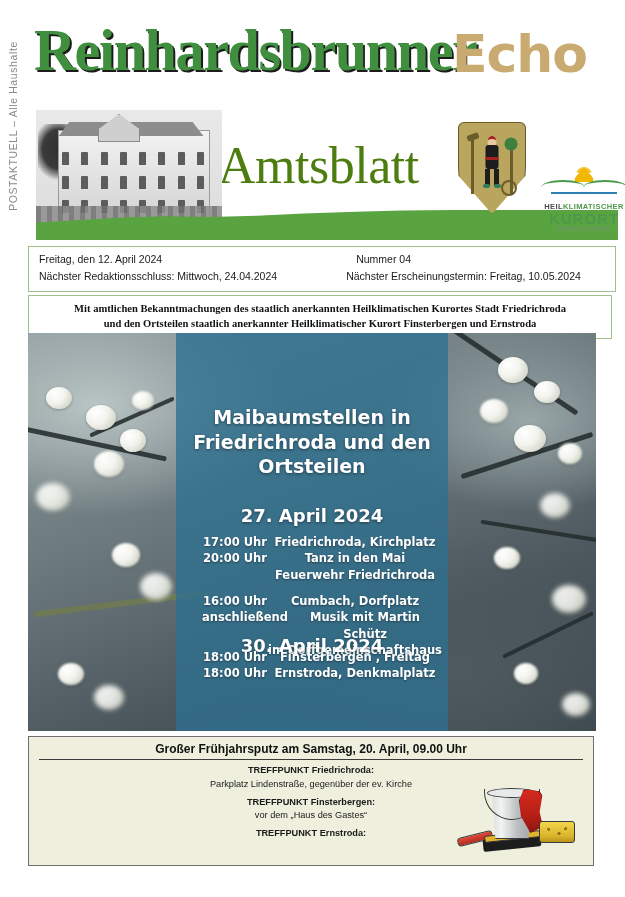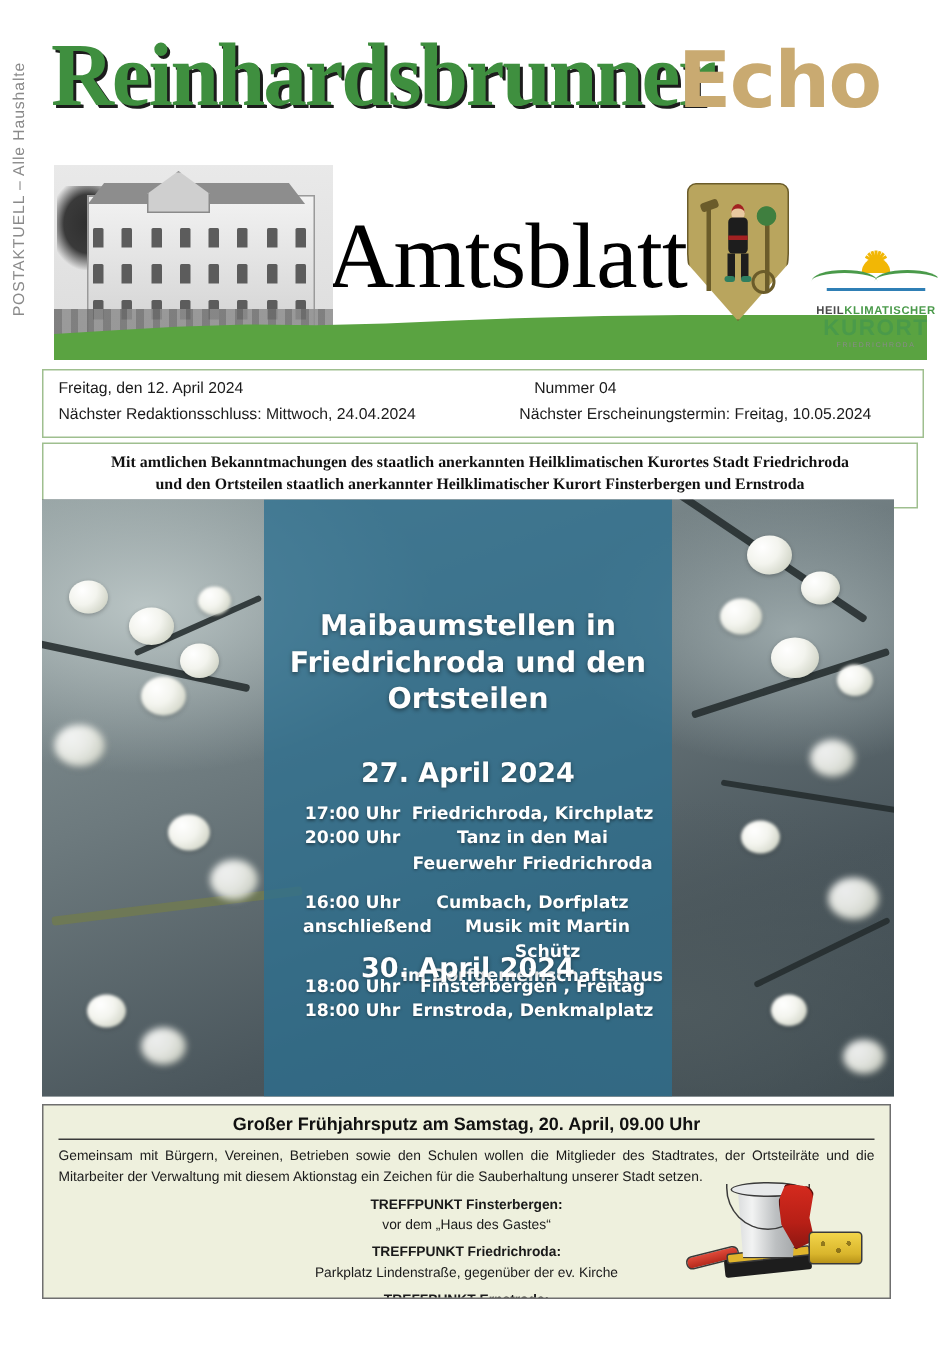--- a/index.html
+++ b/index.html
@@ -82,23 +82,23 @@
     font-size: 52px;
     line-height: 1;
     color: #c9aa71;
     letter-spacing: -1px;
   }
   .mast-sub {
     position: absolute;
     left: 190px;
     top: 118px;
     font-family: "Liberation Serif", serif;
-    font-size: 62px;
+    font-size: 52px;
     line-height: 1;
-    color: #000000;
+    color: #4d7c0f;
     letter-spacing: -0.5px;
   }
 
   
   .photo-wrap {
     position: absolute;
     left: 8px;
     top: 88px;
     width: 186px;
     height: 124px;
@@ -804,30 +804,29 @@
             <span class="v">Ernstroda, Denkmalplatz</span>
           </div>
         </div>
       </div>
     </div>
   </div>
 
   <div class="bottombox">
     <div class="bb-title">Großer Frühjahrsputz am Samstag, 20. April, 09.00 Uhr</div>
     <div class="bb-rule"></div>
-    <div class="bb-body">Gemeinsam mit Bürgern, Vereinen, Betrieben sowie den Schulen wollen die Mitglieder des Stadtrates, der Ortsteilräte und die Mitarbeiter der Verwaltung mit diesem Aktionstag ein Zeichen für die Sauberhaltung unserer Stadt setzen.</div>
 
     <div class="bb-meet">
+      <div class="blk">
+        <div class="hd">TREFFPUNKT Friedrichroda:</div>
+        <div>Parkplatz Lindenstraße, gegenüber der ev. Kirche</div>
+      </div>
       <div class="blk">
         <div class="hd">TREFFPUNKT Finsterbergen:</div>
         <div>vor dem „Haus des Gastes“</div>
-      </div>
-      <div class="blk">
-        <div class="hd">TREFFPUNKT Friedrichroda:</div>
-        <div>Parkplatz Lindenstraße, gegenüber der ev. Kirche</div>
       </div>
       <div class="blk">
         <div class="hd">TREFFPUNKT Ernstroda:</div>
 
       </div>
     </div>
 
     <div class="clean">
       <div class="cl-stick"></div>
       <div class="cl-squeegee"></div>

